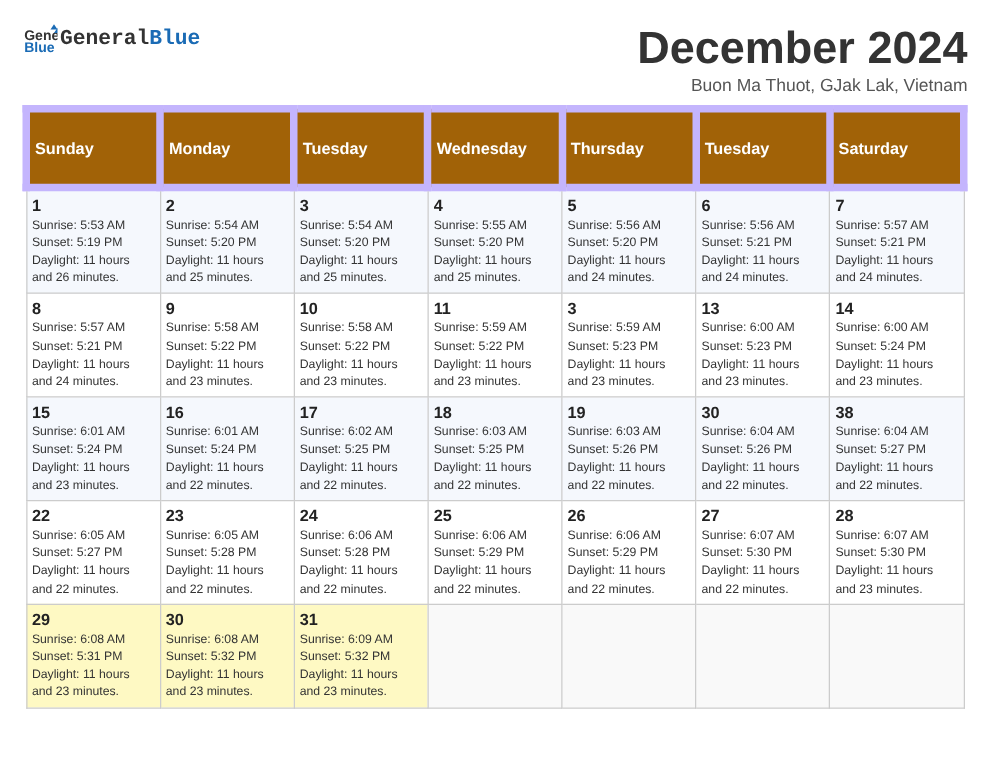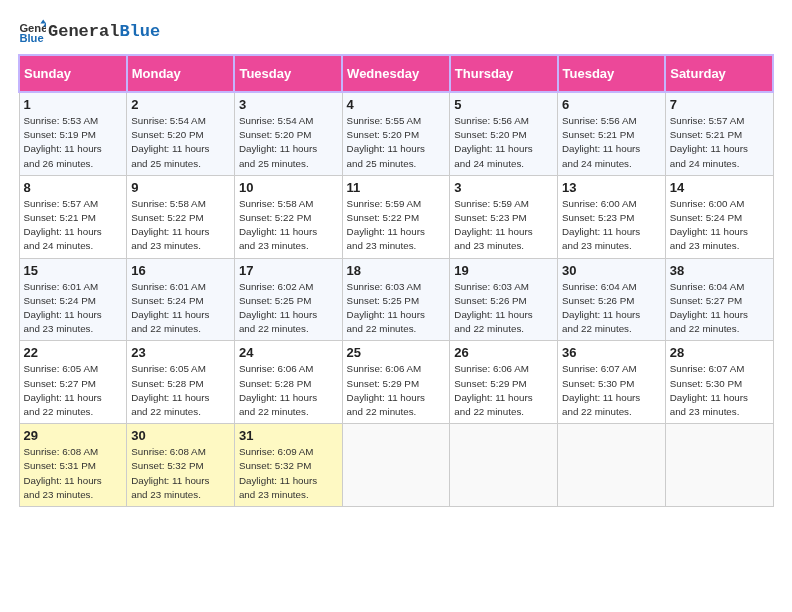--- a/index.html
+++ b/index.html
@@ -45,27 +45,27 @@
       font-size: 14px;
       color: #555;
       margin-top: 2px;
     }
     .calendar {
       width: 100%;
       border-collapse: collapse;
       font-size: 10.5px;
     }
     .calendar th {
-      background: #ec4899;
+      background: #a16207;
       color: #fff;
-      padding: 10px 4px;
+      padding: 21px 4px;
       text-align: left;
       font-size: 13px;
       font-weight: bold;
-      border: 2px solid #c4b5fd;
+      border: 6px solid #c4b5fd;
     }
     .calendar td {
       border: 1px solid #ccc;
       vertical-align: top;
       padding: 4px 4px;
       width: calc(100% / 7);
       background: #fff;
     }
     .calendar tr:nth-child(odd) td {
       background: #f5f8fd;
@@ -102,20 +102,22 @@
         <text x="2" y="20" font-size="16" font-weight="bold" fill="#333">General</text>
         <text x="2" y="34" font-size="16" font-weight="bold" fill="#1a6bb5">Blue</text>
         <polygon points="32,8 40,8 36,2" fill="#1a6bb5"></polygon>
         <polygon points="36,12 44,12 40,6" fill="#1a6bb5"></polygon>
       </svg>
       <div style="line-height:1.1;font-family:Liberation Mono, monospace;">
         <div style="font-size:17px;font-weight:bold;color:#333;">General<span style="color:#1a6bb5;">Blue</span></div>
       </div>
     </div>
     <div class="title-block">
+      <div class="month-title">December 2024</div>
+      <div class="location">Buon Ma Thuot, GJak Lak, Vietnam</div>
     </div>
   </div>
 
   <table class="calendar">
     <thead>
       <tr>
         <th>Sunday</th>
         <th>Monday</th>
         <th>Tuesday</th>
         <th>Wednesday</th>
@@ -151,21 +153,21 @@
           <td><span class="day-num">19</span><span class="day-info">Sunrise: 6:03 AM<br>Sunset: 5:26 PM<br>Daylight: 11 hours<br>and 22 minutes.</span></td>
           <td><span class="day-num">30</span><span class="day-info">Sunrise: 6:04 AM<br>Sunset: 5:26 PM<br>Daylight: 11 hours<br>and 22 minutes.</span></td>
           <td><span class="day-num">38</span><span class="day-info">Sunrise: 6:04 AM<br>Sunset: 5:27 PM<br>Daylight: 11 hours<br>and 22 minutes.</span></td>
         </tr>
         <tr>
           <td><span class="day-num">22</span><span class="day-info">Sunrise: 6:05 AM<br>Sunset: 5:27 PM<br>Daylight: 11 hours<br>and 22 minutes.</span></td>
           <td><span class="day-num">23</span><span class="day-info">Sunrise: 6:05 AM<br>Sunset: 5:28 PM<br>Daylight: 11 hours<br>and 22 minutes.</span></td>
           <td><span class="day-num">24</span><span class="day-info">Sunrise: 6:06 AM<br>Sunset: 5:28 PM<br>Daylight: 11 hours<br>and 22 minutes.</span></td>
           <td><span class="day-num">25</span><span class="day-info">Sunrise: 6:06 AM<br>Sunset: 5:29 PM<br>Daylight: 11 hours<br>and 22 minutes.</span></td>
           <td><span class="day-num">26</span><span class="day-info">Sunrise: 6:06 AM<br>Sunset: 5:29 PM<br>Daylight: 11 hours<br>and 22 minutes.</span></td>
-          <td><span class="day-num">36</span><span class="day-info">Sunrise: 6:07 AM<br>Sunset: 5:30 PM<br>Daylight: 11 hours<br>and 22 minutes.</span></td>
+          <td><span class="day-num">27</span><span class="day-info">Sunrise: 6:07 AM<br>Sunset: 5:30 PM<br>Daylight: 11 hours<br>and 22 minutes.</span></td>
           <td><span class="day-num">28</span><span class="day-info">Sunrise: 6:07 AM<br>Sunset: 5:30 PM<br>Daylight: 11 hours<br>and 23 minutes.</span></td>
         </tr>
         <tr>
           <td><span class="day-num">29</span><span class="day-info">Sunrise: 6:08 AM<br>Sunset: 5:31 PM<br>Daylight: 11 hours<br>and 23 minutes.</span></td>
           <td><span class="day-num">30</span><span class="day-info">Sunrise: 6:08 AM<br>Sunset: 5:32 PM<br>Daylight: 11 hours<br>and 23 minutes.</span></td>
           <td><span class="day-num">31</span><span class="day-info">Sunrise: 6:09 AM<br>Sunset: 5:32 PM<br>Daylight: 11 hours<br>and 23 minutes.</span></td>
           <td class="empty-cell"></td>
           <td class="empty-cell"></td>
           <td class="empty-cell"></td>
           <td class="empty-cell"></td>

